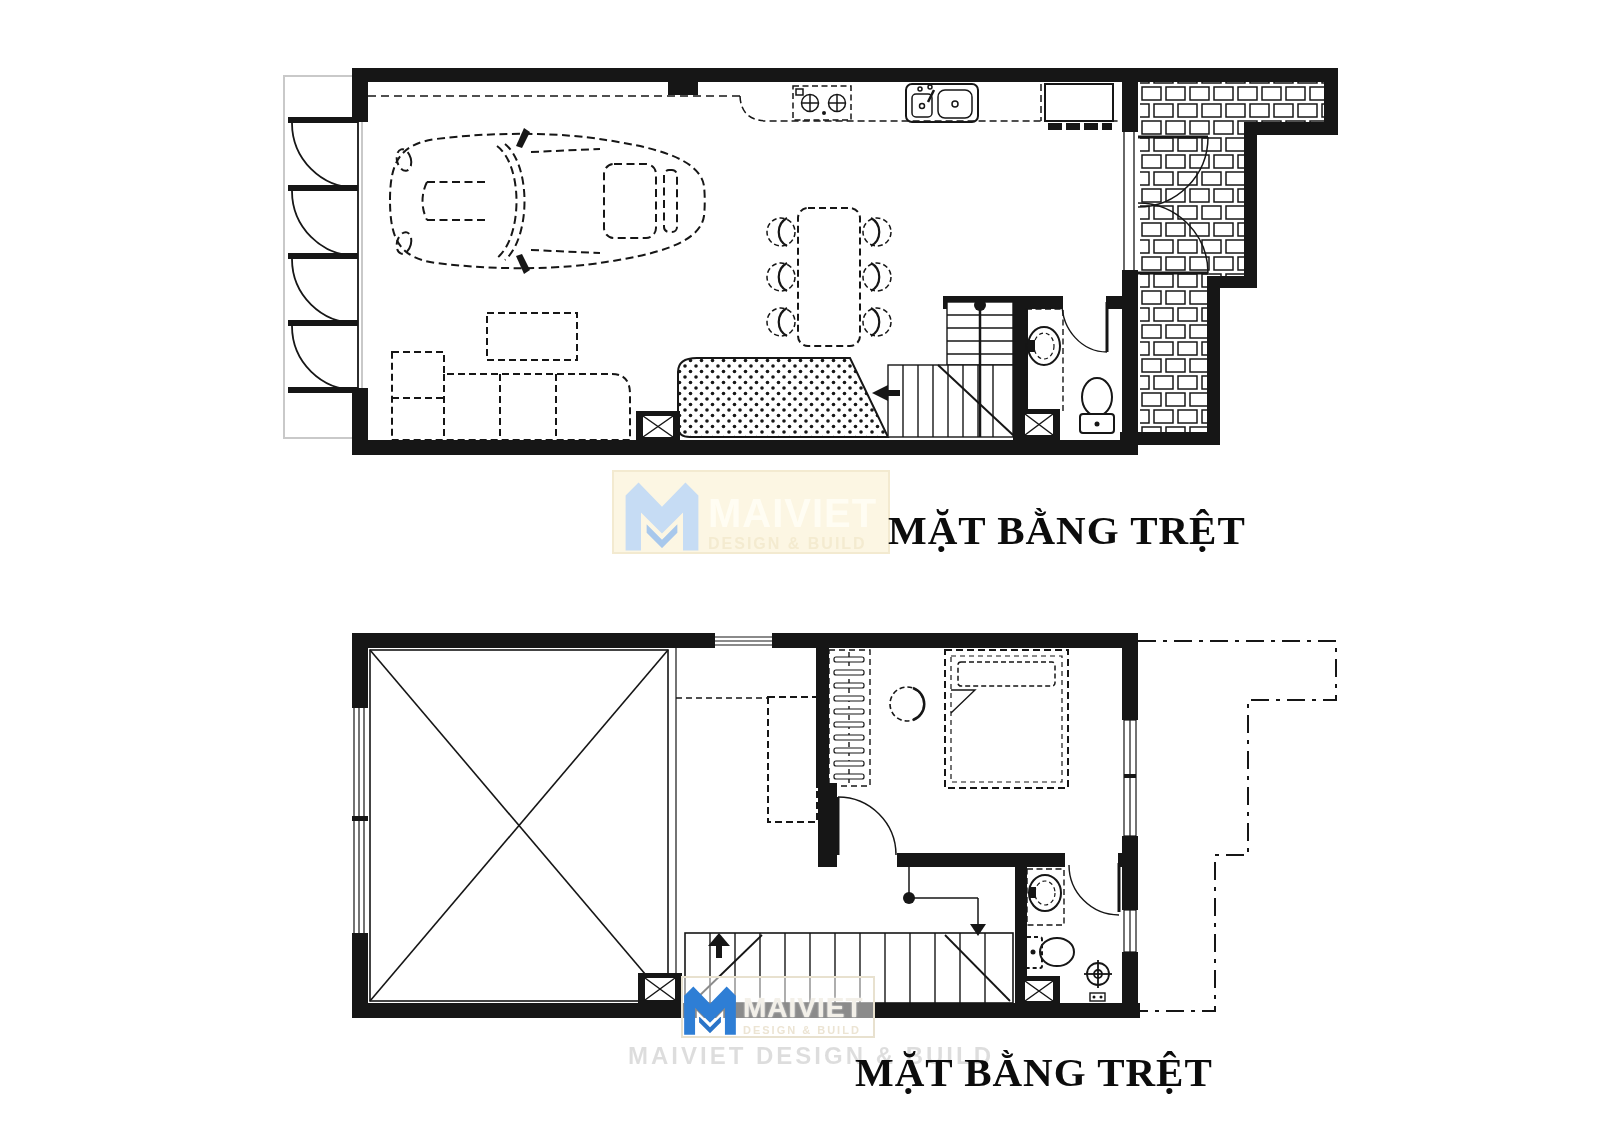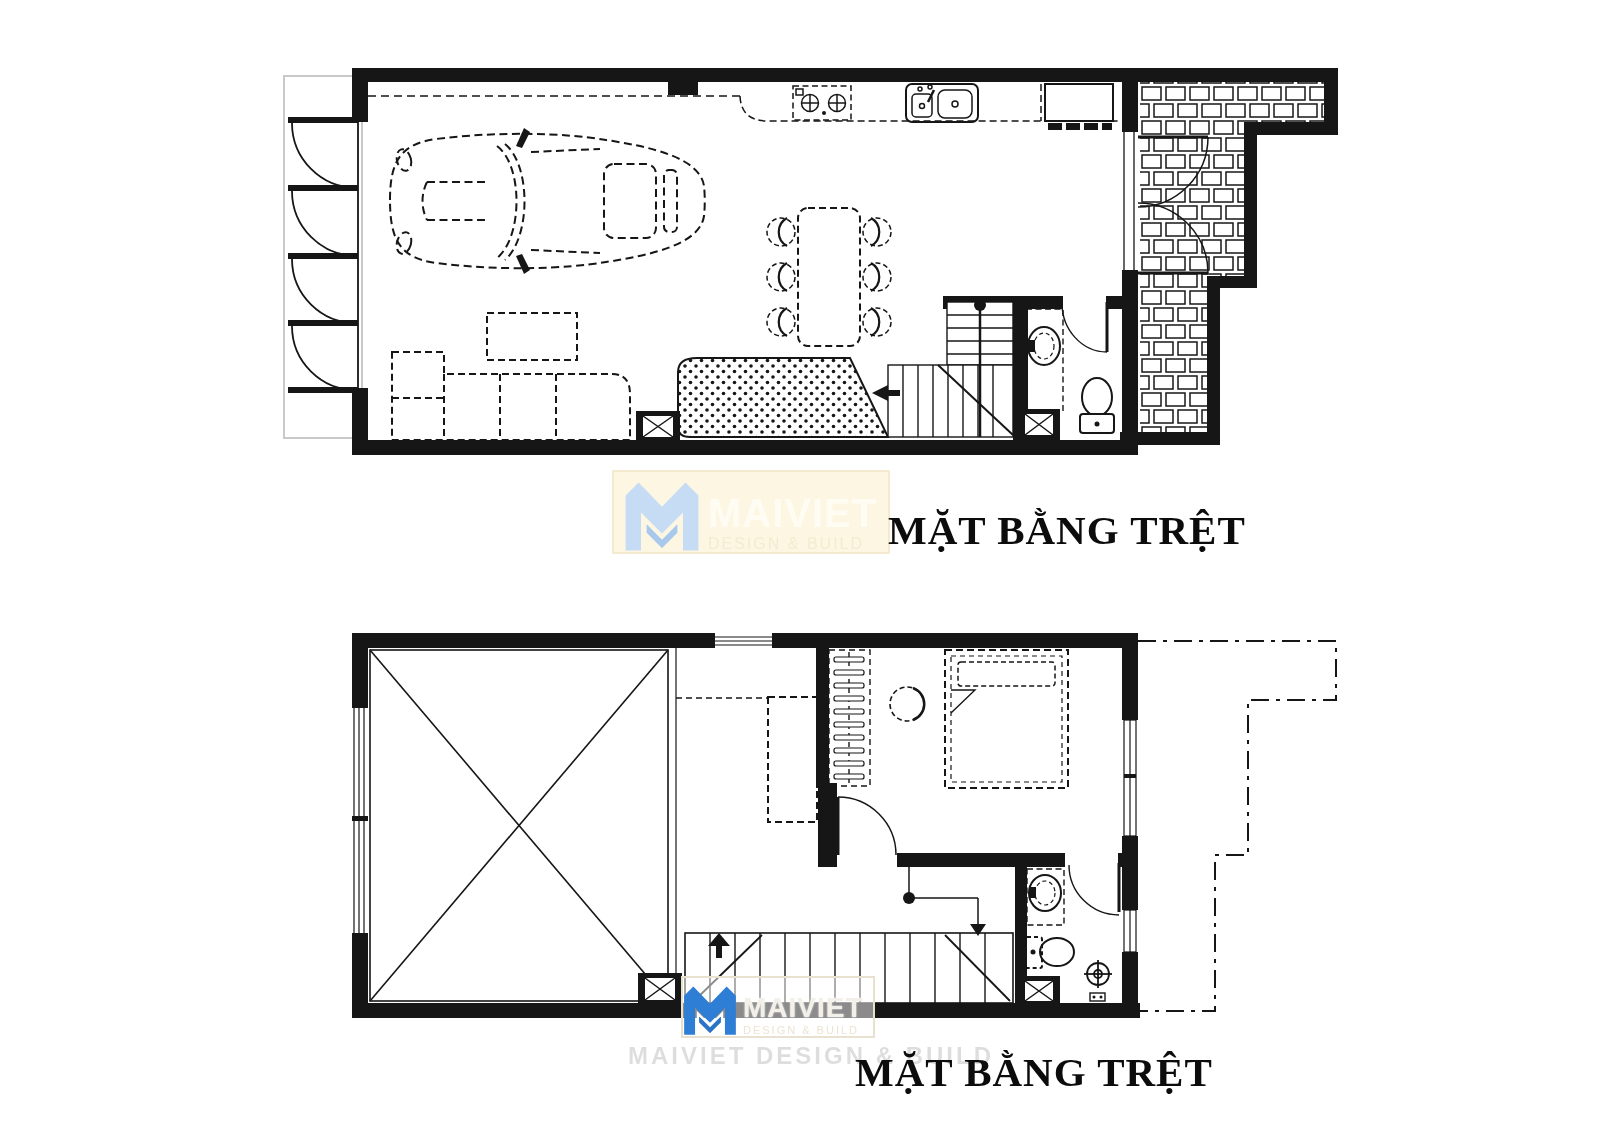--- a/index.html
+++ b/index.html
@@ -5,21 +5,21 @@
   html,body{margin:0;padding:0;background:#fff;font-family:"Liberation Sans",sans-serif;}
   .canvas{position:relative;width:1600px;height:1131px;background:#ffffff;overflow:hidden;}
   svg.plan{position:absolute;left:0;top:0;}
   .title{position:absolute;font-family:"Liberation Serif",serif;font-weight:bold;font-size:41px;
          color:#0c0c0c;letter-spacing:1px;white-space:nowrap;}
   #title-ground{left:888px;top:478px;margin-top:28px;}
   #title-mezz{left:855px;top:1048px;}
   .wm{position:absolute;display:flex;align-items:flex-end;box-sizing:border-box;}
   .wm .txt{display:flex;flex-direction:column;line-height:1;}
   .wm .brand{font-weight:800;letter-spacing:1px;}
-  .wm .tag{font-weight:400;letter-spacing:2px;}
+  .wm .tag{font-weight:700;letter-spacing:2px;}
   .wm-top{left:612px;top:470px;width:278px;height:84px;background:#fcf6e3;border:2px solid #f3ead0;padding-left:6px;gap:4px;}
   .wm-top .brand{font-size:40px;color:#fffdf3;}
   .wm-top .tag{font-size:16px;color:#f4ebd0;margin-top:3px;}
   .wm-bot{left:681px;top:976px;width:194px;height:62px;background:rgba(255,255,255,0.5);border:2px solid #e8e1cf;padding-left:2px;gap:4px;}
   .wm-bot .brand{font-size:28px;color:#f3f0e9;text-shadow:0 0 2px #ffffff;}
   .wm-bot .tag{font-size:11px;color:#ece4d3;margin-top:3px;}
   .wm-bot svg{margin-top:-12px;margin-left:-4px;}
   .ghost{position:absolute;left:628px;top:1042px;font-weight:800;font-size:24px;letter-spacing:3px;
          color:#000000;opacity:0.13;white-space:nowrap;}
 </style>

